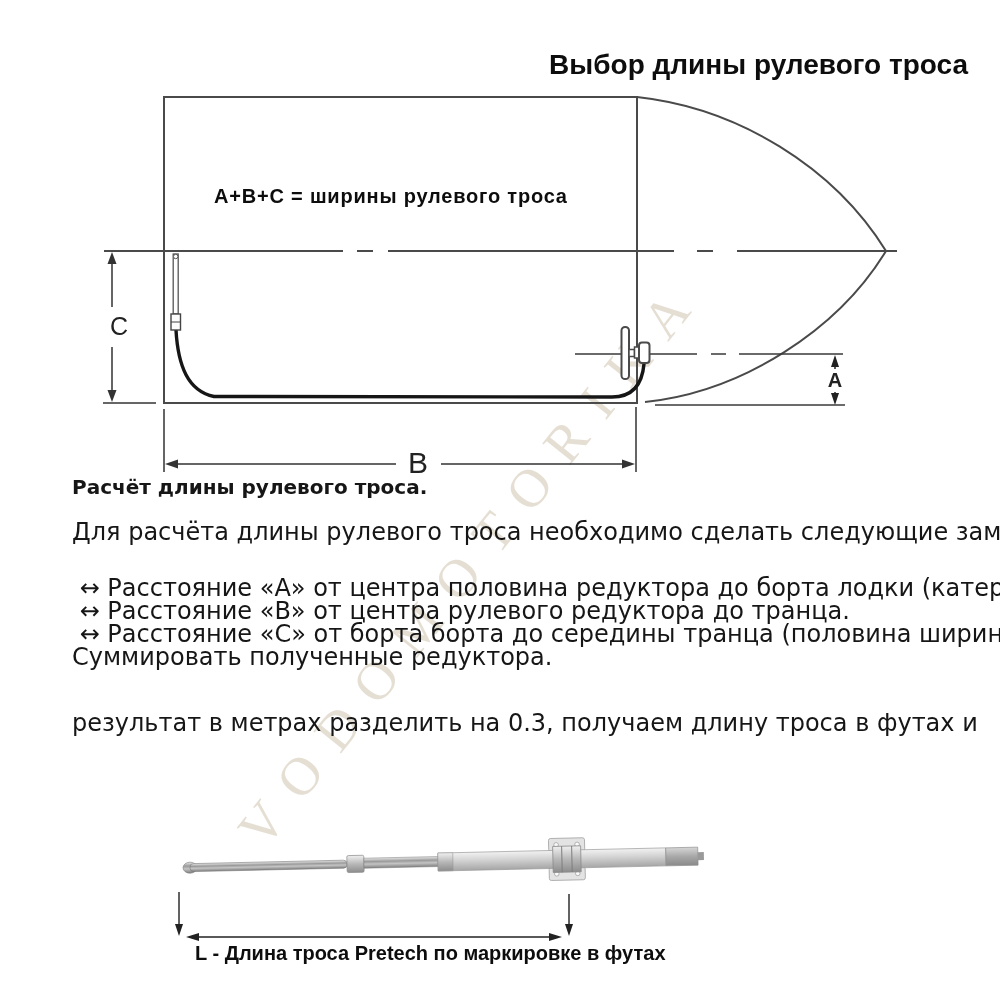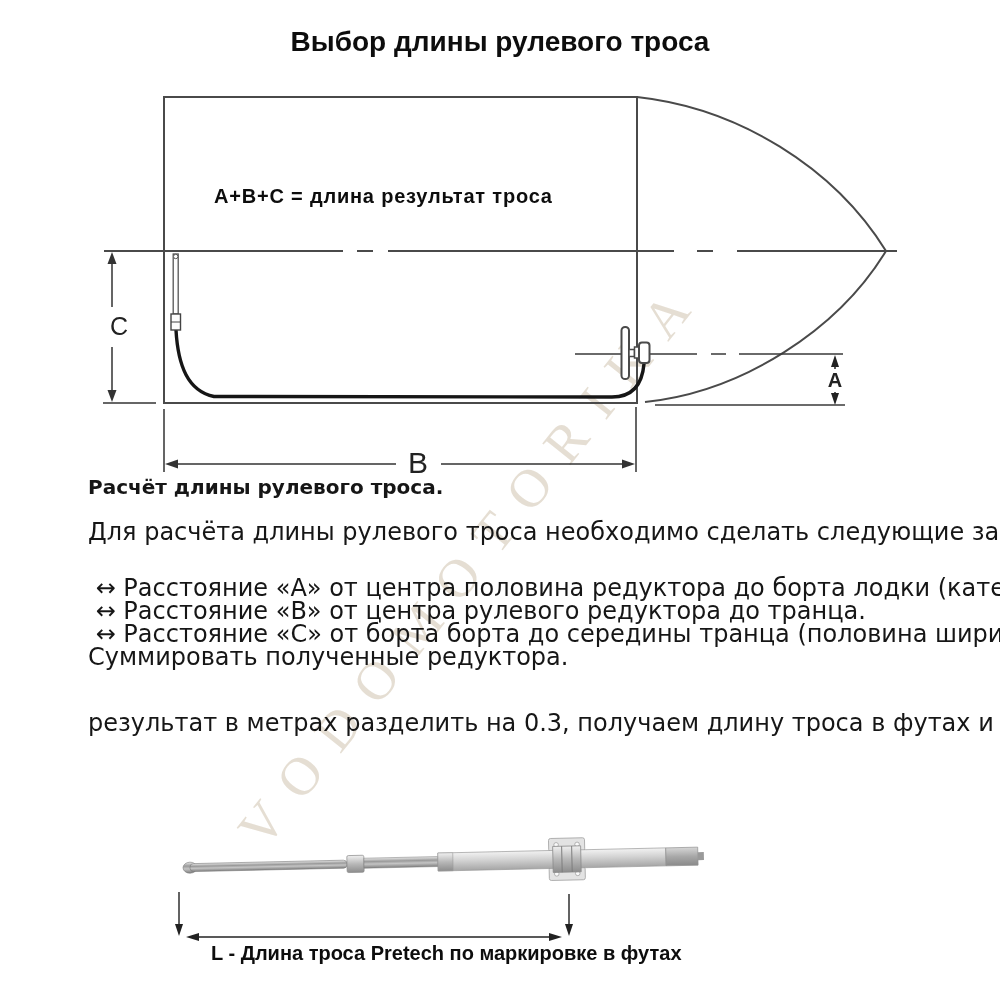--- a/index.html
+++ b/index.html
@@ -1,23 +1,23 @@
 <!DOCTYPE html>
 <html><head>
 <meta charset="utf-8">
 <style>
   html,body{margin:0;padding:0;background:#fff;}
   #canvas{position:relative;width:1000px;height:1000px;background:#ffffff;overflow:hidden;
           font-family:"DejaVu Sans",sans-serif;color:#111;}
   .abs{position:absolute;}
-  .line{white-space:pre;margin-left:16px;}
+  .line{white-space:pre;}
   #watermark{position:absolute;left:250px;top:808px;transform:rotate(-51.5deg);transform-origin:0 50%;
              font-family:"Liberation Serif",serif;font-size:54px;letter-spacing:22px;font-weight:400;
              color:rgba(213,202,184,0.62);white-space:nowrap;z-index:0;}
-  #page-title{left:32px;top:26px;width:936px;text-align:center;
+  #page-title{left:32px;top:49px;width:936px;text-align:right;
               font-family:"Liberation Sans",sans-serif;font-weight:bold;font-size:28px;color:#0d0d0d;z-index:3;}
   #formula-label{left:214px;top:185px;font-family:"Liberation Sans",sans-serif;font-weight:bold;
                  font-size:20px;letter-spacing:0.8px;color:#0d0d0d;z-index:3;}
   .dim-letter{font-family:"Liberation Sans",sans-serif;color:#222;z-index:3;text-align:center;}
   #dim-c{left:104px;top:312px;width:30px;font-size:25px;}
   #dim-b{left:402px;top:446px;width:32px;font-size:30px;}
   #dim-a{left:824px;top:369px;width:22px;font-size:20px;font-weight:bold;}
   .bodytext{font-size:24px;line-height:23px;color:#161616;z-index:3;}
   #heading{left:72px;top:476px;font-weight:bold;font-size:20px;}
   #intro{left:72px;top:521px;}
@@ -79,21 +79,21 @@
       <polygon points="635,464 622,459.5 622,468.5" fill="#333" stroke="none"></polygon>
     </g>
 
     <g stroke="#222" stroke-width="1.5">
       <path d="M835,360 V369 M835,392 V401" fill="none"></path>
       <polygon points="835,355 831,367 839,367" fill="#222" stroke="none"></polygon>
       <polygon points="835,405 831,393 839,393" fill="#222" stroke="none"></polygon>
     </g>
   </svg>
 
-  <div class="abs" id="formula-label">А+В+С = длина результат троса</div>
+  <div class="abs" id="formula-label">А+В+С = ширины рулевого троса</div>
   <div class="abs dim-letter" id="dim-c">C</div>
   <div class="abs dim-letter" id="dim-b">B</div>
   <div class="abs dim-letter" id="dim-a">A</div>
 
   <div class="abs bodytext line" id="heading">Расчёт длины рулевого троса.</div>
   <div class="abs bodytext line" id="intro">Для расчёта длины рулевого троса необходимо сделать следующие замеры:</div>
 
   <div class="abs bodytext" id="measure-lines">
     <div class="line"> ↔ Расстояние «А» от центра половина редуктора до борта лодки (катера).</div>
     <div class="line"> ↔ Расстояние «В» от центра рулевого редуктора до транца.</div>

